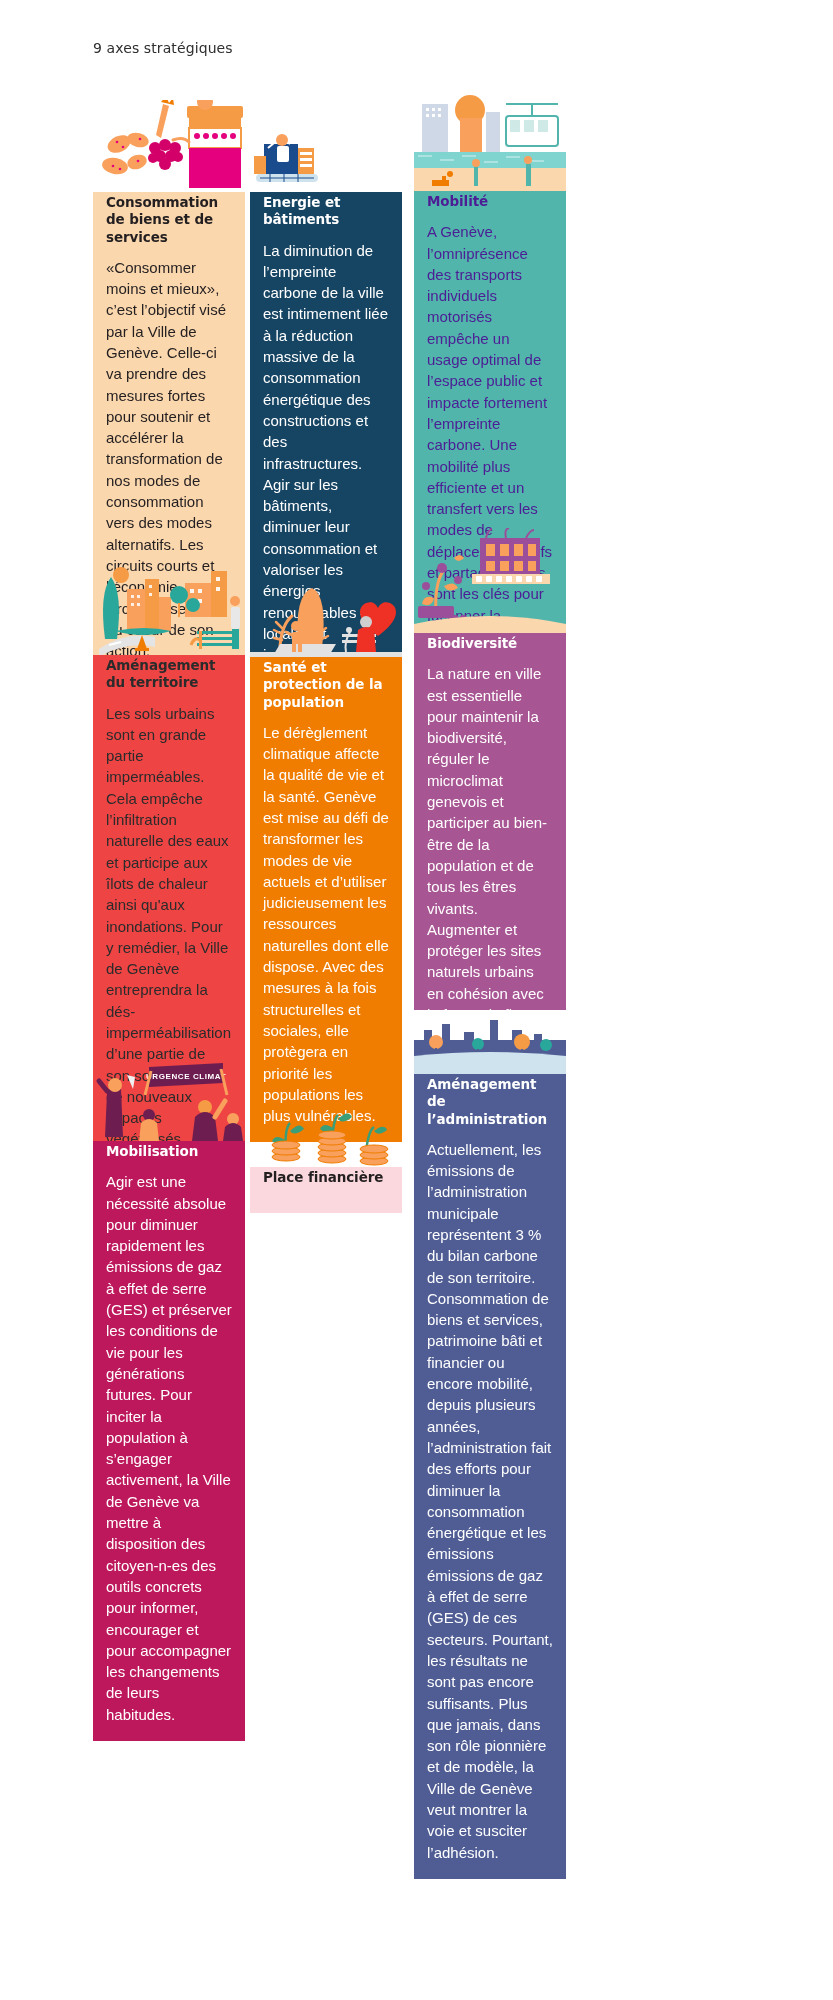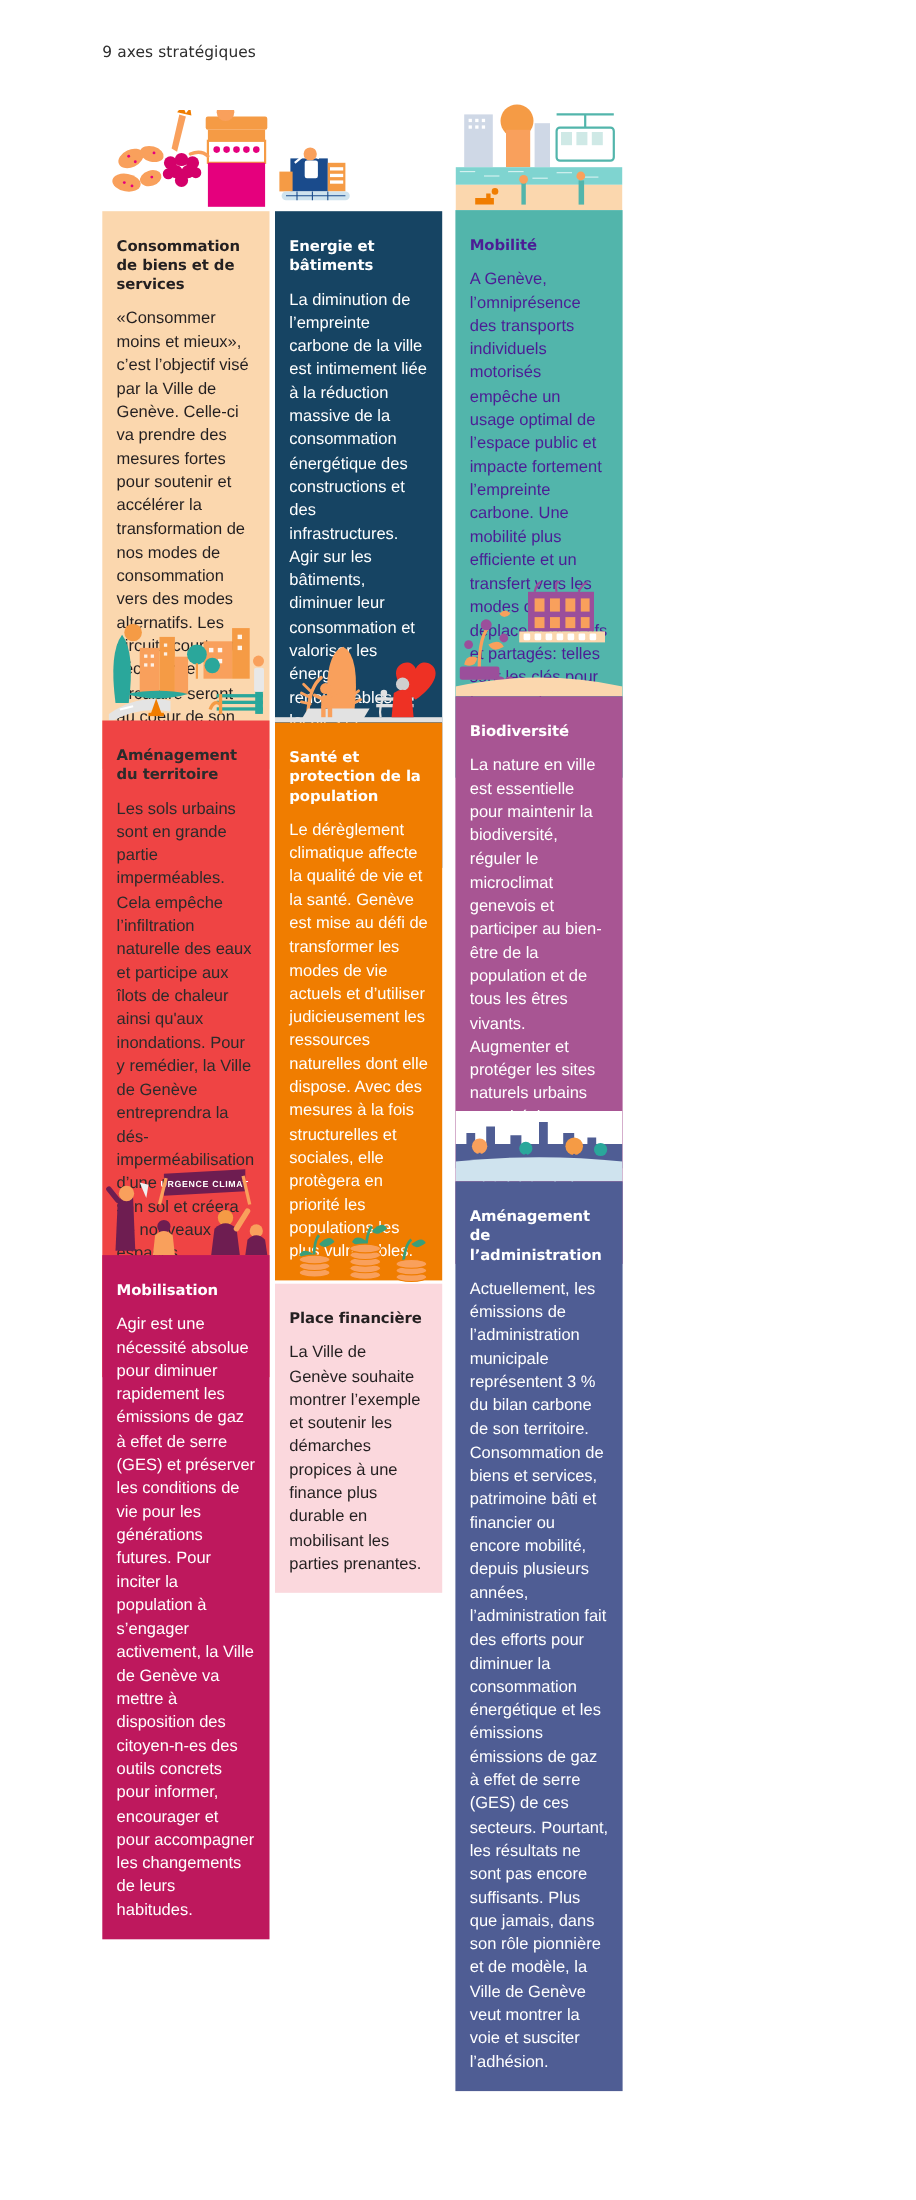--- a/index.html
+++ b/index.html
@@ -41,21 +41,21 @@
   .illus {
     position: relative;
     width: 152px;
     overflow: hidden;
   }
   .illus svg { display: block; }
 
   
   .card {
     width: 152px;
-    padding: 24px 13px 16px 13px;
+    padding: 2px 13px 16px 13px;
     position: relative;
   }
   .card h3 {
     font-family: "DejaVu Sans", sans-serif;
     font-size: 13.5px;
     line-height: 1.28;
     font-weight: 700;
     margin: 0 0 11px 0;
     letter-spacing: -.1px;
   }
@@ -461,21 +461,20 @@
               <g fill="#f9a05c" stroke="#f07d00" stroke-width="1">
                 <ellipse cx="124" cy="74" rx="14" ry="4"></ellipse>
                 <ellipse cx="124" cy="68" rx="14" ry="4"></ellipse>
                 <ellipse cx="124" cy="62" rx="14" ry="4"></ellipse>
               </g>
             </g>
           </svg>
         </div>
         <div class="card t-pink">
           <h3>Place financière</h3>
-          <p>La Ville de Genève souhaite montrer l’exemple et soutenir les démarches propices à une finance plus durable en mobilisant les parties prenantes.</p>
         </div>
       </div>
 
       <div class="cell" style="left:414px; top:-3px;">
         <div class="illus" style="height:64px;">
           <svg width="152" height="64" viewBox="0 0 152 64">
             <g>
               <rect x="0" y="0" width="152" height="64" fill="#ffffff"></rect>
 
               <path d="M0 30 h10 v-10 h8 v10 h10 v-16 h8 v16 h14 v-8 h10 v8 h16 v-20 h8 v20 h14 v-10 h10 v10 h12 v-6 h8 v6 h24 v22 h-152 z" fill="#4f5d94"></path>

